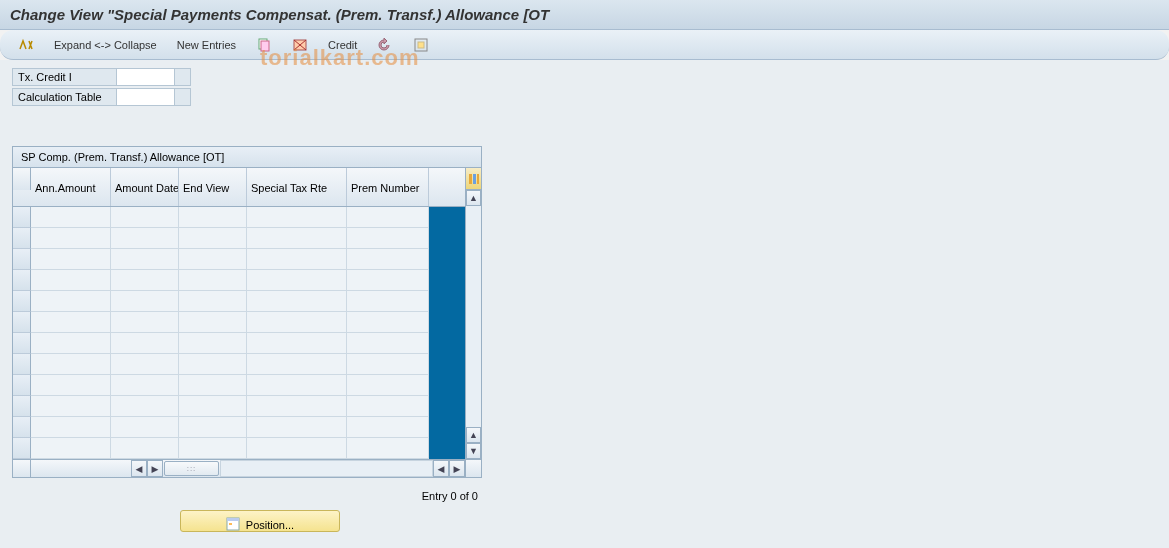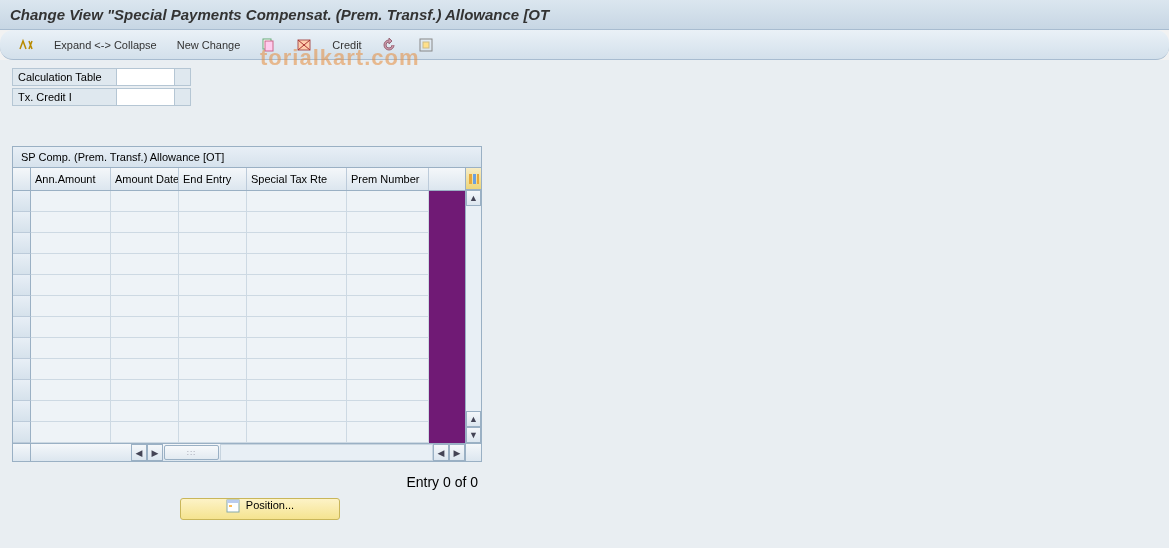--- a/index.html
+++ b/index.html
@@ -72,21 +72,21 @@
       height: 18px;
       background: #dfe8ef;
       border: 1px solid #b5c6d4;
       border-left: none;
       cursor: pointer;
     }
     .table-panel {
       margin-top: 40px;
       width: 470px;
       border: 1px solid #9ab0c4;
-      background: #701a75;
+      background: #0369a1;
     }
     .table-title {
       background: linear-gradient(to bottom, #e8eff6, #d6e2ec);
       border-bottom: 1px solid #9ab0c4;
       padding: 4px 8px;
       font-size: 11px;
     }
     .grid-wrap {
       display: flex;
     }
@@ -96,26 +96,26 @@
       background: linear-gradient(to bottom, #f4f7fa, #dce6ef);
       border-bottom: 1px solid #9ab0c4;
     }
     .row-sel-header {
       width: 18px;
       border-right: 1px solid #9ab0c4;
       height: 22px;
       background: linear-gradient(to bottom, #f4f7fa, #dce6ef);
     }
     .grid-col-header {
-      padding: 4px 4px;
+      padding: 13px 4px;
       border-right: 1px solid #bccbda;
       font-size: 11px;
       white-space: nowrap;
       overflow: hidden;
-      height: 22px;
+      height: 38px;
       line-height: 14px;
     }
     .grid-body { }
     .grid-row {
       display: flex;
       height: 21px;
     }
     .row-selector {
       width: 18px;
       background: linear-gradient(to bottom, #e8eff6, #d6e2ec);
@@ -167,33 +167,33 @@
     .hscroll .thumb {
       width:55px;border:1px solid #9ab0c4;background:linear-gradient(to bottom,#f7f9fb,#e2eaf1);margin:1px;border-radius:2px;
       display:flex;align-items:center;justify-content:center;color:#889;font-size:8px;letter-spacing:1px;
     }
     .hscroll .track { flex:1; background:#e8eff5; border:1px solid #c7d4df;}
     .hscroll .right-group {display:flex;margin-left:auto;}
     .entry-status {
       text-align: right;
       width: 470px;
       padding: 12px 4px 8px 0;
-      font-size: 14px;
+      font-size: 11px;
     }
     .position-btn {
       position: relative;
       margin-left: 168px;
       width: 160px;
       height: 22px;
       background: linear-gradient(to bottom, #fdf3c7, #f5e38f);
       border: 1px solid #c9b65a;
       border-radius: 3px;
       cursor: pointer;
       display: flex;
-      align-items: flex-start;
+      align-items: flex-end;
       justify-content: center;
       gap: 6px;
       font-size: 11px;
     }
     .watermark {
       position: absolute;
       top: 45px;
       left: 260px;
       font-size: 22px;
       font-weight: bold;
@@ -218,21 +218,21 @@
   <h1>Change View "Special Payments Compensat. (Prem. Transf.) Allowance [OT</h1>
 </div>
 
 <div class="toolbar">
   <span class="toolbar-btn">
     <svg width="16" height="16">
         <path d="M2 12 L5 4 L8 12 M11 4 L14 12 M11 12 L14 4" stroke="#b88a00" stroke-width="1.5" fill="none"></path>
       </svg>
   </span>
   <span class="toolbar-btn">Expand &lt;-&gt; Collapse</span>
-  <span class="toolbar-btn">New Change</span>
+  <span class="toolbar-btn">New Entries</span>
   <span class="toolbar-btn">
     <svg width="16" height="16">
         <rect x="3" y="2" width="8" height="10" fill="#fff" stroke="#6a7"></rect>
         <rect x="5" y="4" width="8" height="10" fill="#fce" stroke="#c68"></rect>
       </svg>
   </span>
   <span class="toolbar-btn">
     <svg width="16" height="16">
         <rect x="2" y="3" width="12" height="10" fill="#fca" stroke="#a55"></rect>
         <line x1="2" y1="3" x2="14" y2="13" stroke="#a33"></line>
@@ -249,39 +249,39 @@
     <svg width="16" height="16">
         <rect x="2" y="2" width="12" height="12" fill="none" stroke="#888"></rect>
         <rect x="5" y="5" width="6" height="6" fill="#ffe08a" stroke="#cb8"></rect>
       </svg>
   </span>
 </div>
 
 <div class="content-area">
 
   <div class="field-row">
-    <div class="field-label">Calculation Table</div>
+    <div class="field-label">Tx. Credit I</div>
     <input class="field-input" style="">
     <div class="field-help"></div>
   </div>
   <div class="field-row">
-    <div class="field-label">Tx. Credit I</div>
+    <div class="field-label">Calculation Table</div>
     <input class="field-input" style="">
     <div class="field-help"></div>
   </div>
 
   <div class="table-panel">
     <div class="table-title">SP Comp. (Prem. Transf.) Allowance [OT]</div>
     <div class="grid-wrap">
       <div class="grid-main">
         <div class="grid-header-row">
           <div class="row-sel-header"></div>
           <div class="grid-col-header c-ann">Ann.Amount</div>
           <div class="grid-col-header c-start">Amount Date</div>
-          <div class="grid-col-header c-end">End Entry</div>
+          <div class="grid-col-header c-end">End View</div>
           <div class="grid-col-header c-tax">Special Tax Rte</div>
           <div class="grid-col-header c-line">Prem Number</div>
         </div>
         <div class="grid-body">
 
           <div class="grid-row">
               <div class="row-selector"></div>
               <div class="grid-cell c-ann"></div>
               <div class="grid-cell c-start"></div>
               <div class="grid-cell c-end"></div>

